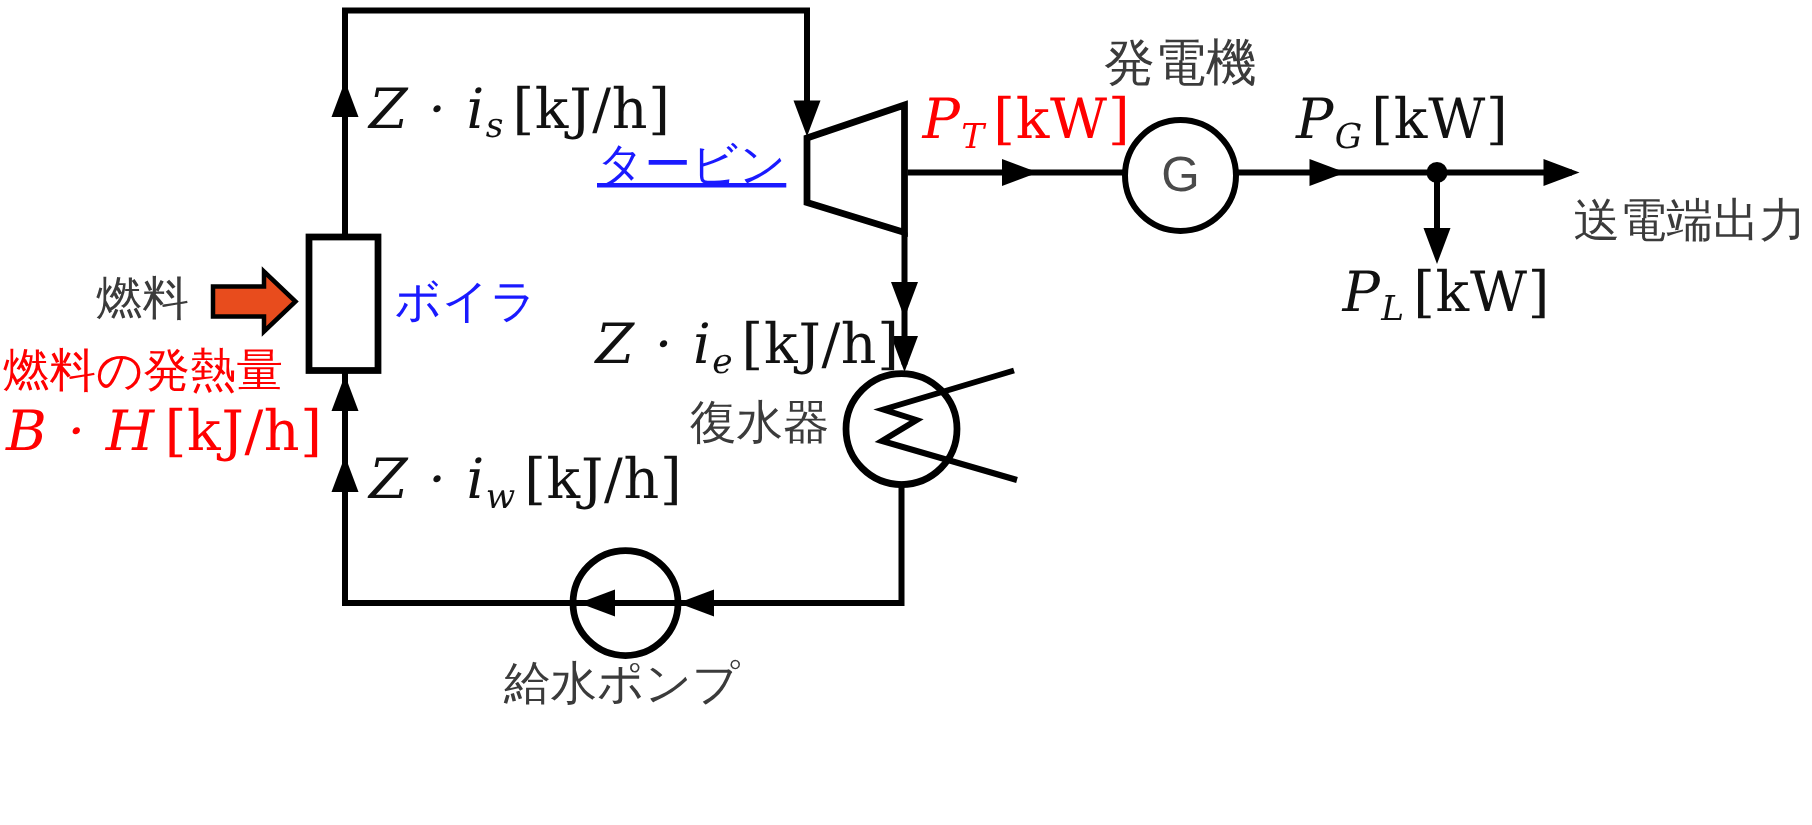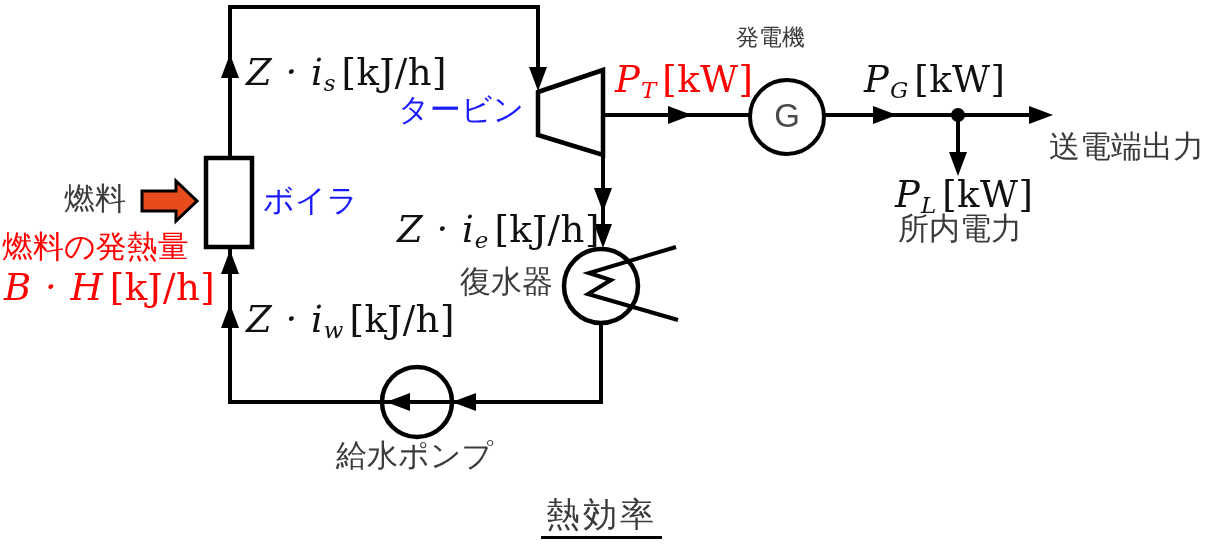--- a/index.html
+++ b/index.html
@@ -61,28 +61,26 @@
 
   <div class="lbl cjk" style="left:64px;top:183px;">燃料</div>
   <div class="lbl cjk red" style="left:2px;top:231px;">燃料の発熱量</div>
   <div class="lbl math red" style="left:4px;top:269px;"><i>B · H</i><span class="unit">[kJ/h]</span></div>
   <div class="lbl cjk blue" style="left:263px;top:185px;">ボイラ</div>
 
   <div class="lbl math" style="left:246px;top:54px;"><i>Z · i</i><sub>s</sub><span class="unit">[kJ/h]</span></div>
   <div class="lbl math" style="left:397px;top:179px;margin-top:32px;"><i>Z · i</i><sub>e</sub><span class="unit">[kJ/h]</span></div>
   <div class="lbl math" style="left:246px;top:301px;"><i>Z · i</i><sub>w</sub><span class="unit">[kJ/h]</span></div>
 
-  <div class="lbl cjk blue" style="left:398px;top:94px;">タービン</div>
+  <div class="lbl cjk blue" style="left:398px;top:94px;text-decoration:underline;">タービン</div>
   <div class="lbl math red" style="left:615px;top:61px;"><i>P</i><sub>T</sub><span class="unit">[kW]</span></div>
-  <div class="lbl cjk" style="left:736px;top:25px;font-size:23px;">発電機</div>
+  <div class="lbl cjk" style="left:736px;top:25px;font-size:34px;">発電機</div>
   <div class="lbl gsym" style="left:765px;top:99px;">G</div>
   <div class="lbl math" style="left:864px;top:61px;"><i>P</i><sub>G</sub><span class="unit">[kW]</span></div>
 
   <div class="lbl cjk" style="left:1049px;top:131px;">送電端出力</div>
   <div class="lbl math" style="left:895px;top:176px;"><i>P</i><sub>L</sub><span class="unit">[kW]</span></div>
-  <div class="lbl cjk" style="left:898px;top:213px;">所内電力</div>
 
   <div class="lbl cjk" style="left:336px;top:440px;">給水ポンプ</div>
   <div class="lbl cjk" style="left:460px;top:266px;">復水器</div>
 
-  <div class="lbl cjk" style="left:541px;top:497px;"><span class="title">熱効率</span></div>
 
 </div>
 
 </body></html>

